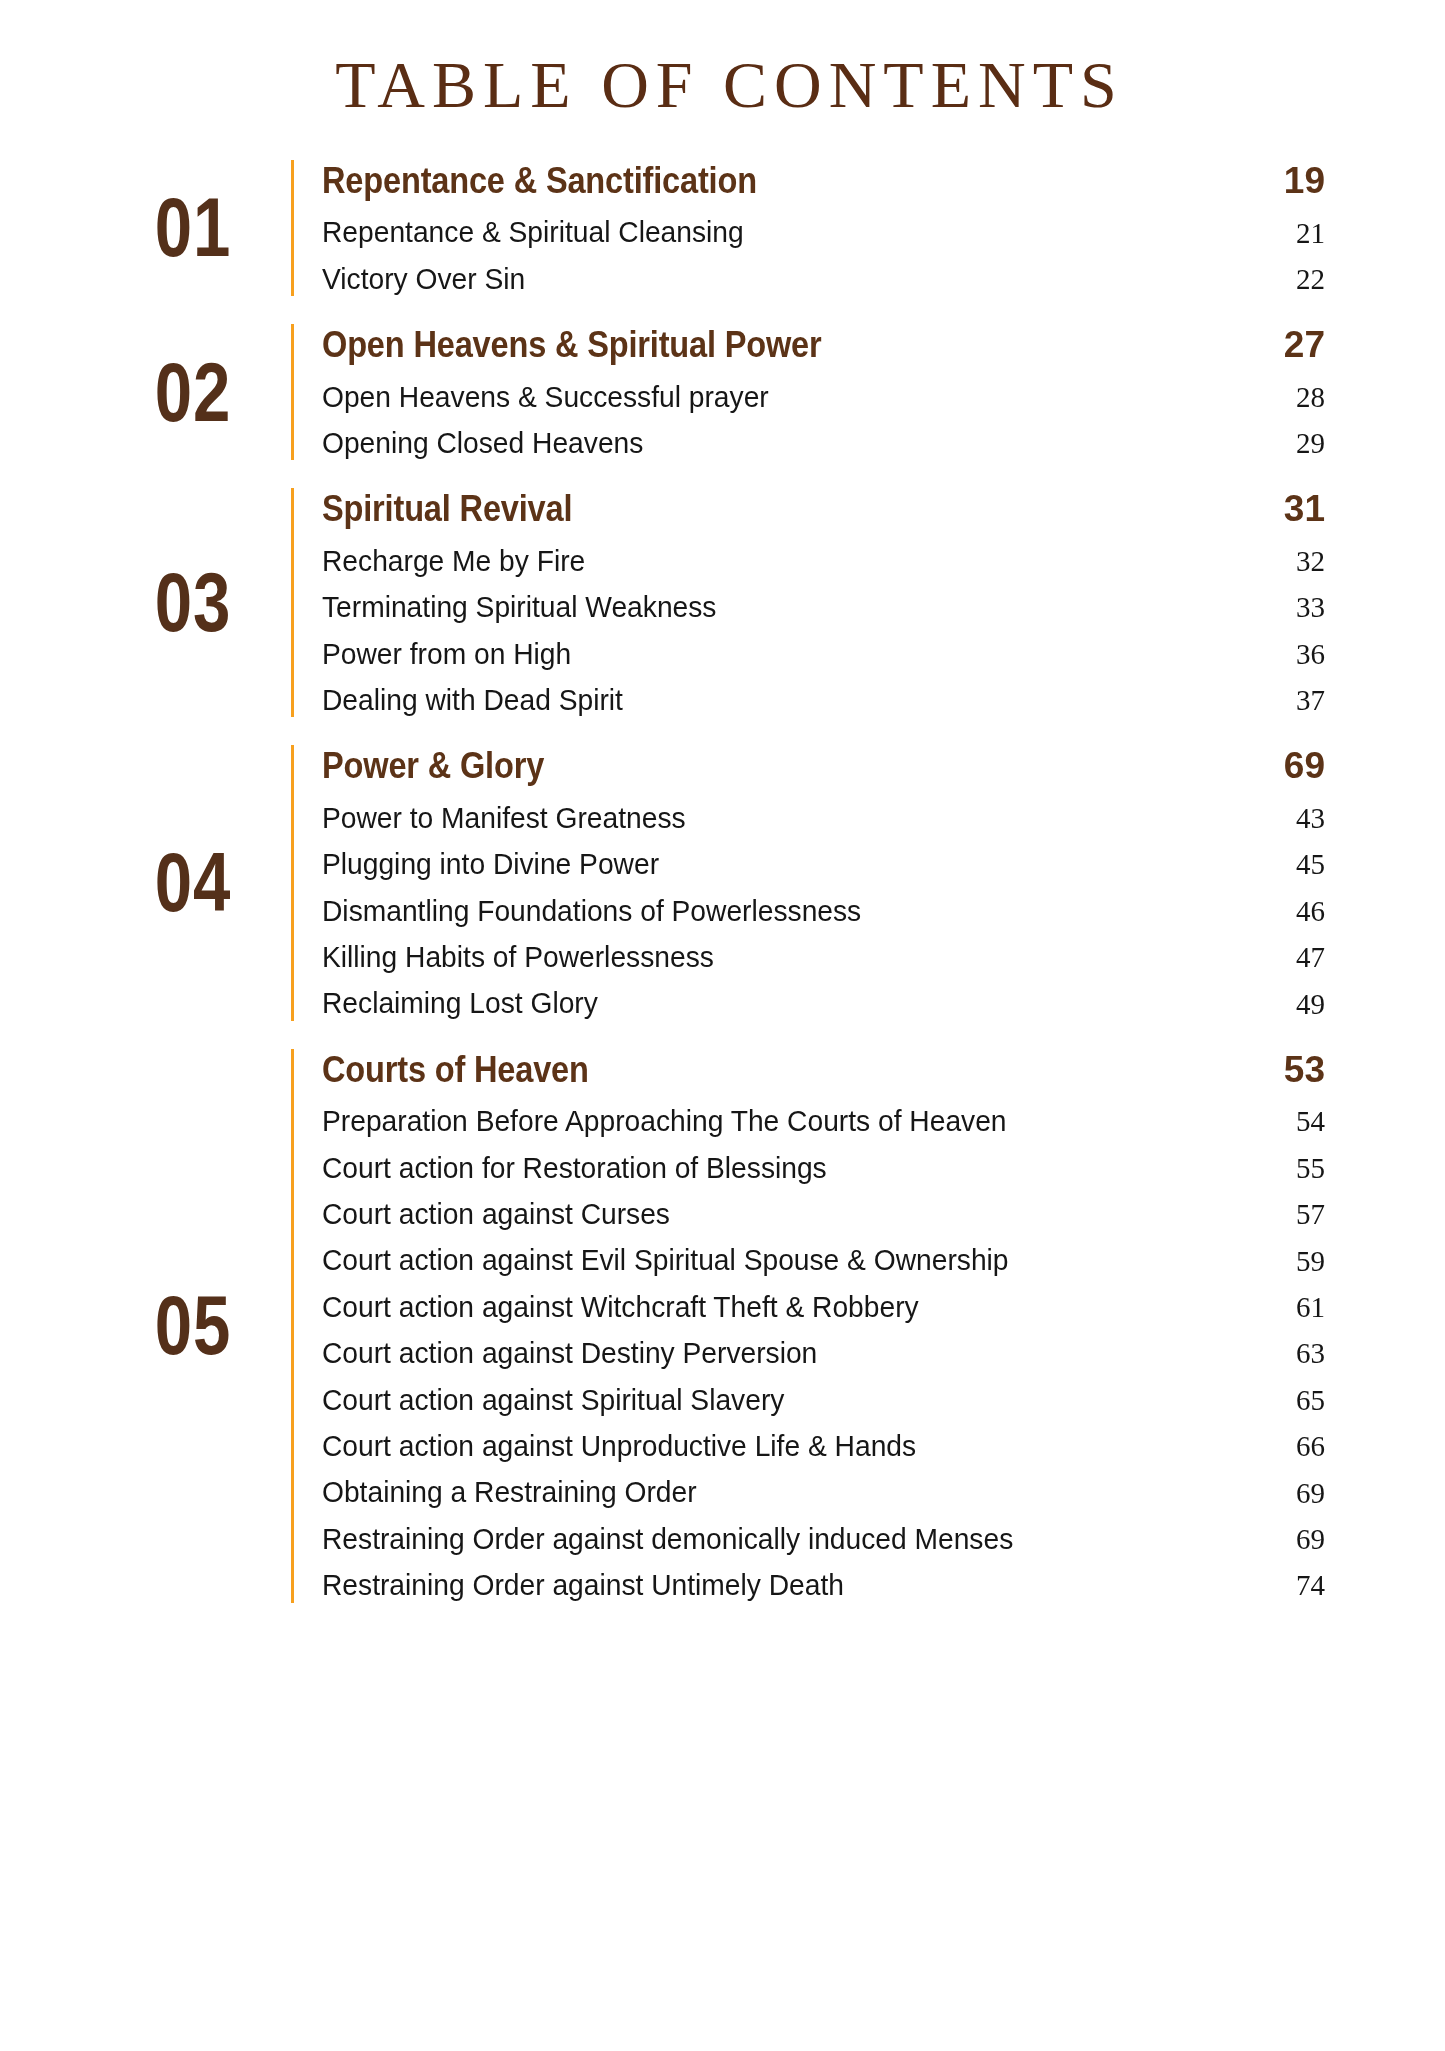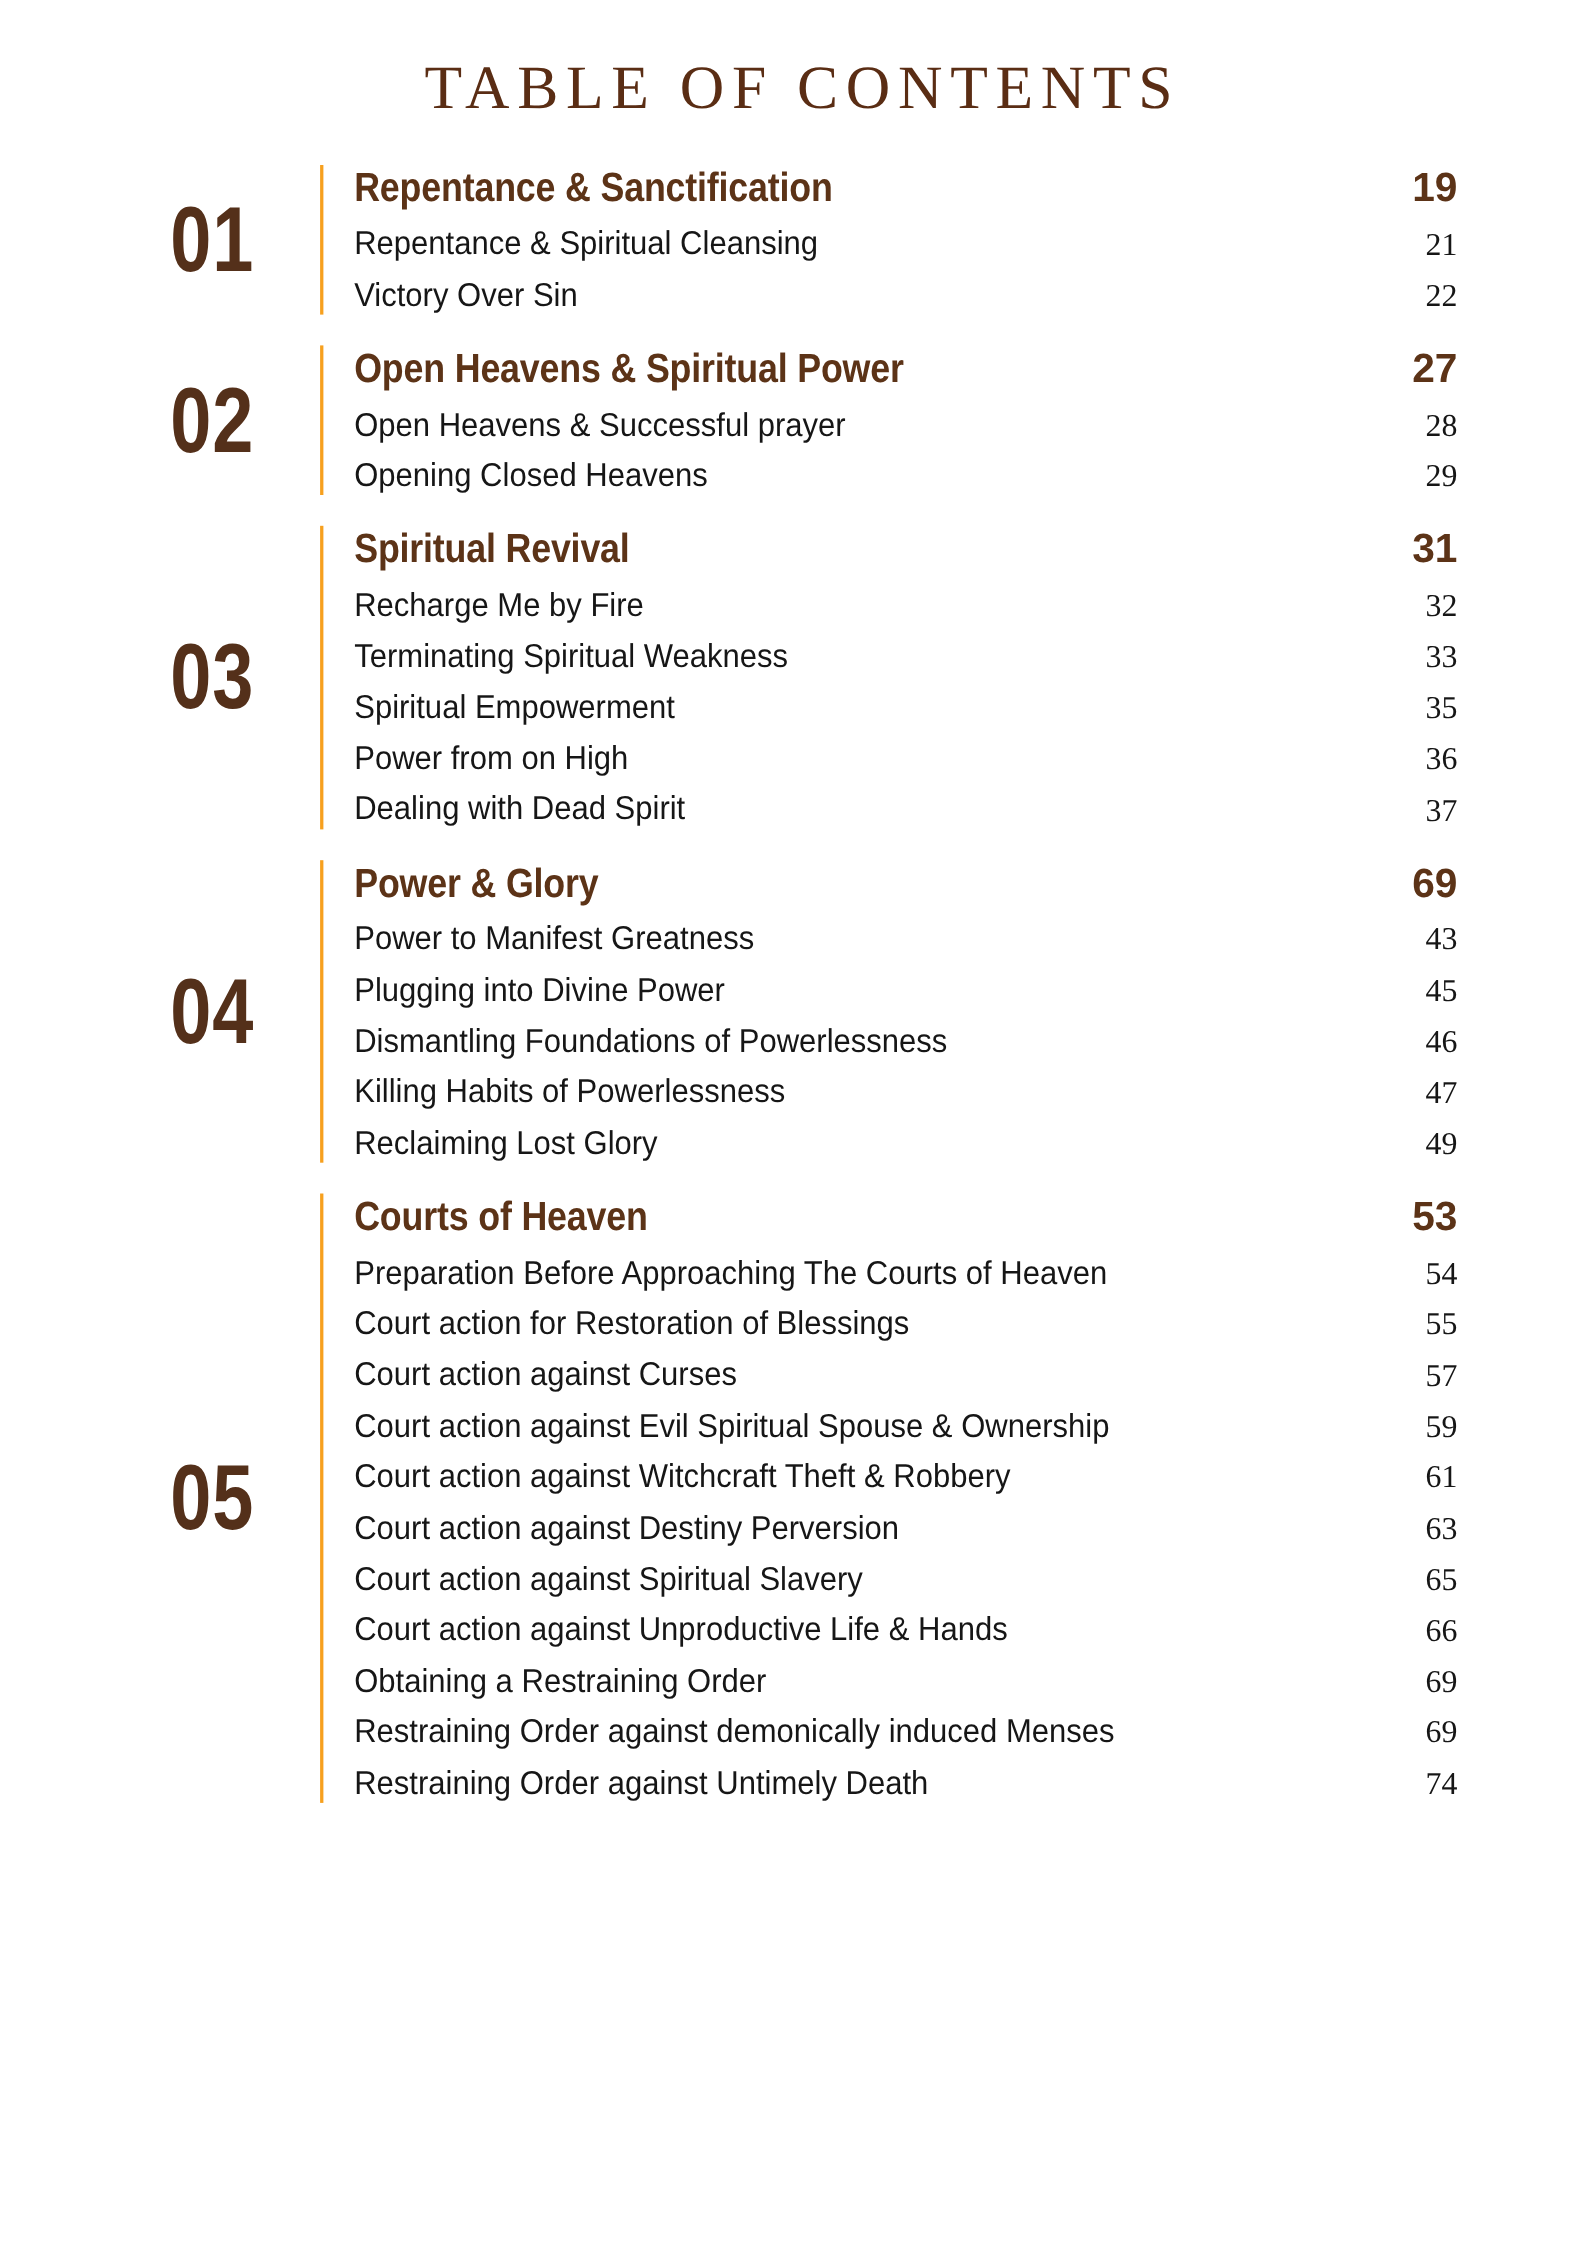--- a/index.html
+++ b/index.html
@@ -15,21 +15,21 @@
     overflow: hidden;
     position: relative;
   }
 
   
   .toc-title {
     text-align: center;
     font-family: "Liberation Serif", "DejaVu Serif", serif;
     font-weight: 400;
     color: #5a2d14;
-    font-size: 56px;
+    font-size: 66px;
     letter-spacing: 7px;
     line-height: 1;
     margin: 0;
     padding-top: 52px;
     padding-left: 14px;
   }
 
   
   .toc-body {
     margin-top: 42px;
@@ -187,24 +187,20 @@
       </div>
       <div class="row item first">
         <div class="row-label">Recharge Me by Fire</div>
         <div class="row-page">32</div>
       </div>
       <div class="row item">
         <div class="row-label">Terminating Spiritual Weakness</div>
         <div class="row-page">33</div>
       </div>
       <div class="row item">
-        <div class="row-label">Spiritual Empowerment</div>
-        <div class="row-page">35</div>
-      </div>
-      <div class="row item">
         <div class="row-label">Power from on High</div>
         <div class="row-page">36</div>
       </div>
       <div class="row item">
         <div class="row-label">Dealing with Dead Spirit</div>
         <div class="row-page">37</div>
       </div>
     </div>
   </div>
 

